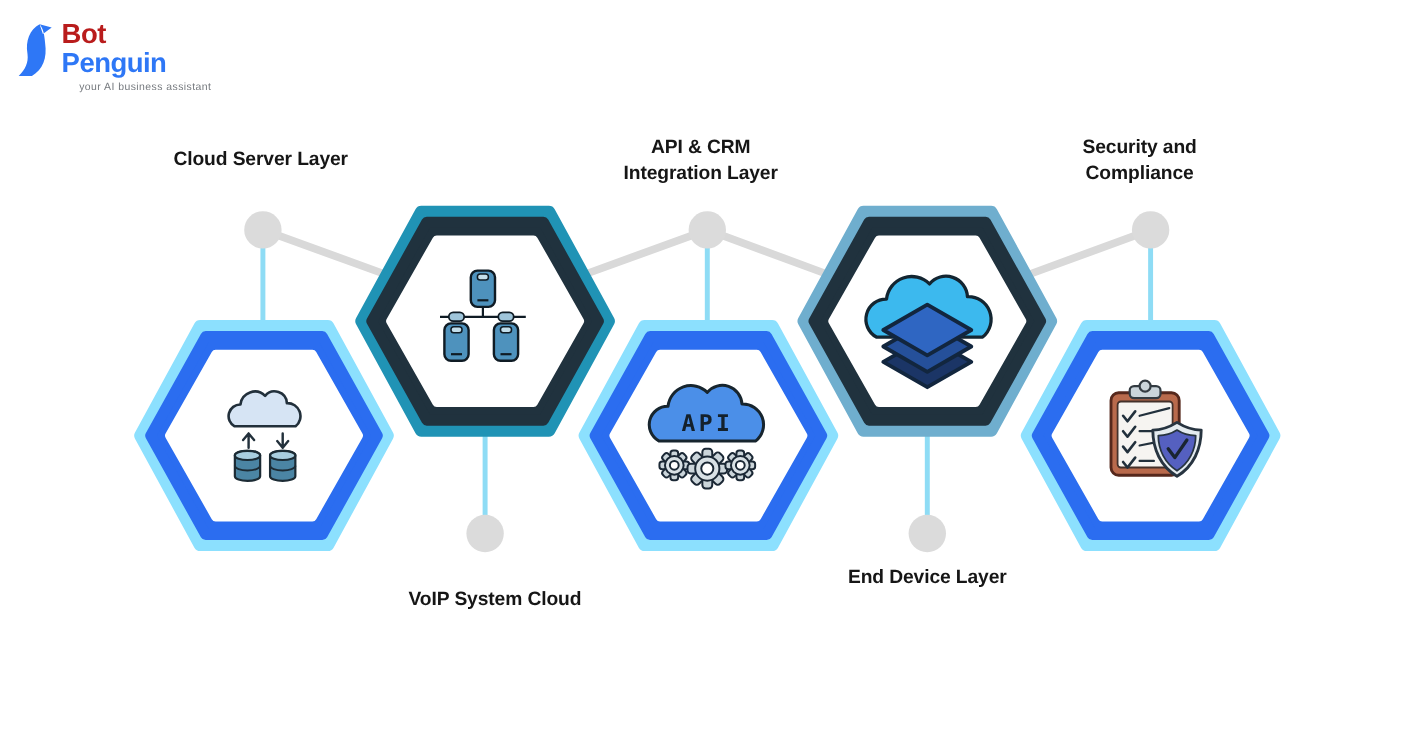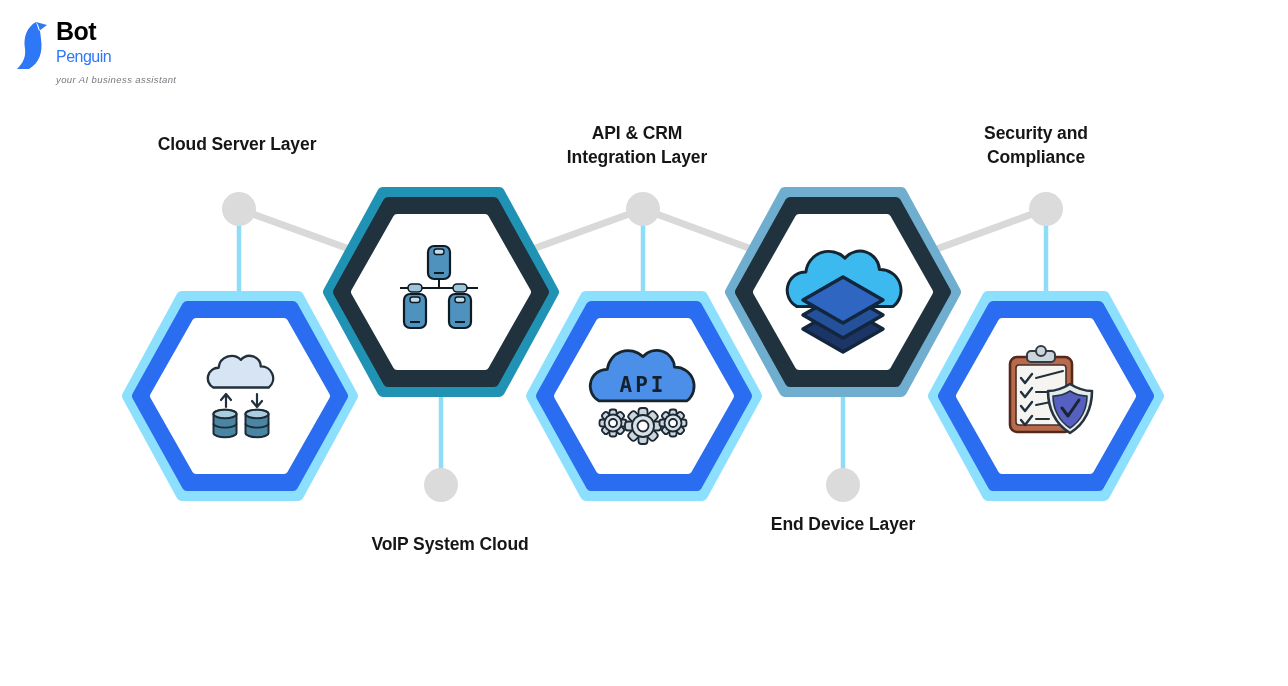--- a/index.html
+++ b/index.html
@@ -1,23 +1,23 @@
 <!DOCTYPE html>
 <html><head>
 <meta charset="utf-8">
 <style>
   html,body{margin:0;padding:0;background:#ffffff;}
   .canvas{position:relative;width:1288px;height:686px;background:#ffffff;overflow:hidden;
           font-family:"Liberation Sans",sans-serif;}
   .diagram-svg{position:absolute;left:0;top:0;}
   .logo{position:absolute;left:14px;top:18px;display:flex;align-items:flex-start;}
   .logo-text{margin-left:6px;}
-  .brand-top{font-size:25px;font-weight:bold;color:#000000;line-height:26px;letter-spacing:-0.5px;}
-  .brand-bottom{font-size:16px;font-weight:normal;color:#2e77f6;line-height:26px;letter-spacing:-0.5px;}
-  .tagline{font-size:9.5px;font-style:italic;color:#75797e;margin-top:4px;letter-spacing:0.4px;}
+  .brand-top{font-size:25px;font-weight:bold;color:#b91c1c;line-height:26px;letter-spacing:-0.5px;}
+  .brand-bottom{font-size:25px;font-weight:bold;color:#2e77f6;line-height:26px;letter-spacing:-0.5px;}
+  .tagline{font-size:9.5px;color:#75797e;margin-top:4px;letter-spacing:0.4px;margin-left:16px;}
   .node-label{position:absolute;transform:translateX(-50%);text-align:center;white-space:nowrap;
               font-size:17.5px;font-weight:bold;color:#161616;line-height:24px;letter-spacing:-0.1px;}
 </style>
 </head>
 <body>
 
 <div class="canvas">
 
   <svg class="diagram-svg" width="1288" height="686" viewBox="0 0 1288 686">
     <defs>

